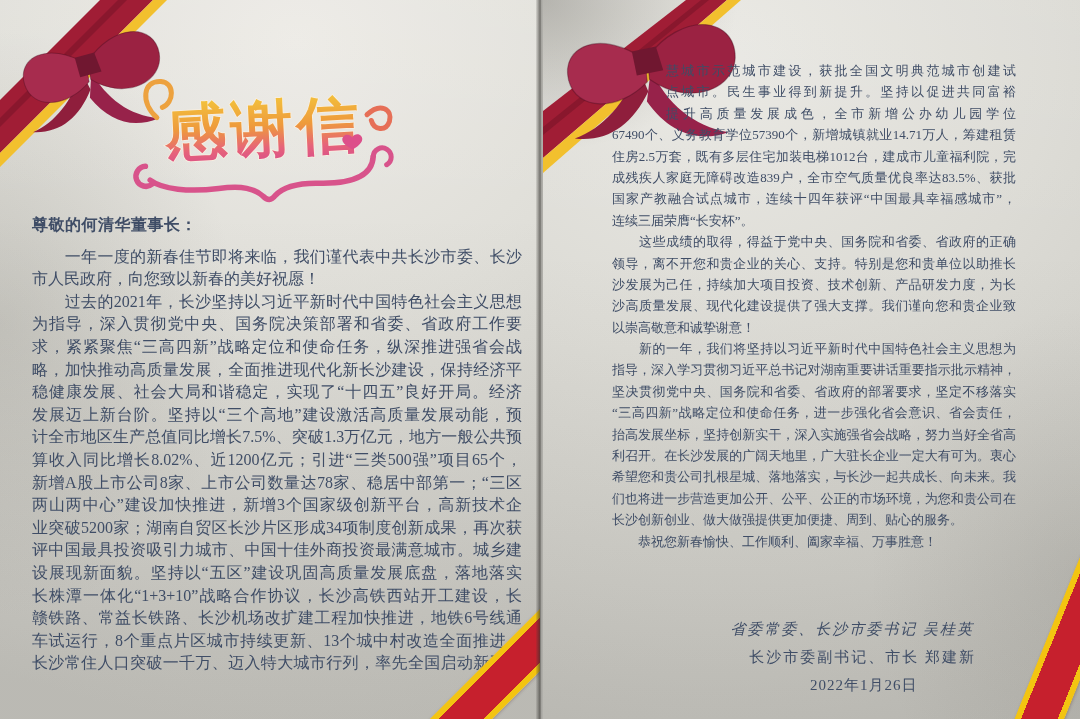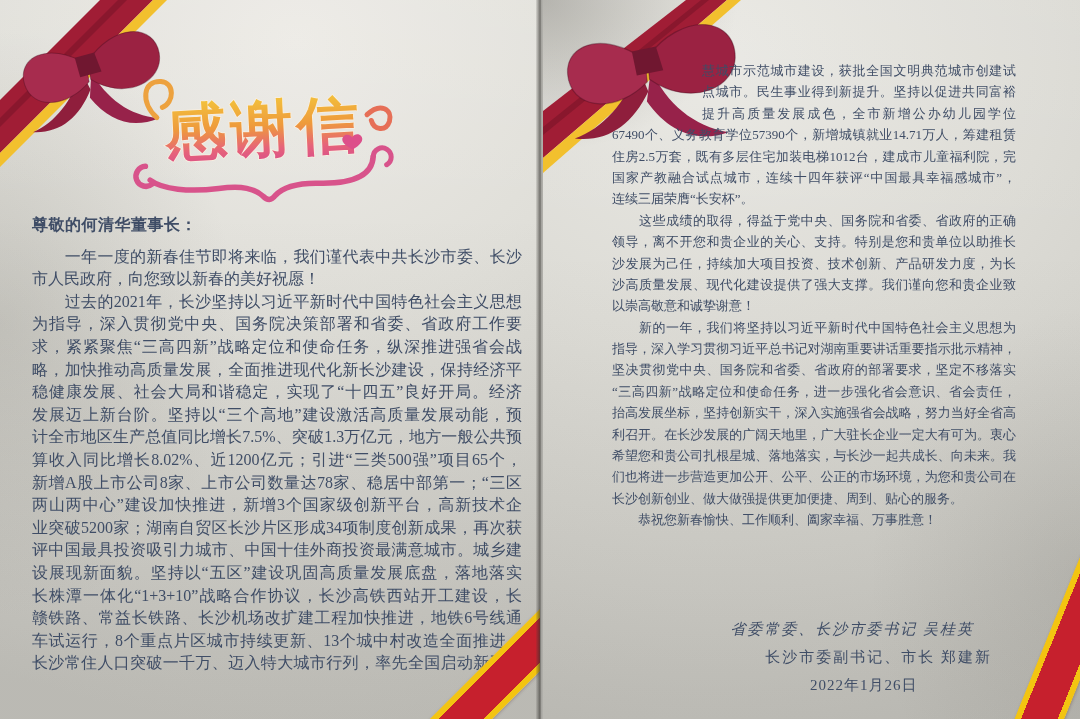--- a/index.html
+++ b/index.html
@@ -38,25 +38,25 @@
   .title-wrap{position:absolute;left:106px;top:56px;width:320px;height:160px;transform:rotate(-3deg);}
   
   .text-block{position:absolute;color:#3f4d66;}
   .left-block{left:32px;top:214px;width:490px;font-size:16px;}
   .left-block .line{height:22.6px;line-height:22.6px;}
   .right-block{left:69px;top:60px;width:404px;font-size:13px;}
   .right-block .line{height:21.4px;line-height:21.4px;}
   .line{white-space:normal;overflow:visible;}
   .jl{text-align:justify;text-align-last:justify;}
   .end{text-align:center;text-align-last:left;}
-  .wrap1{margin-left:90px;}
+  .wrap1{margin-left:54px;}
   .greeting{font-weight:bold;margin-bottom:9px;letter-spacing:.5px;}
   .sig{position:absolute;color:#3f4d66;font-size:15px;letter-spacing:2px;white-space:nowrap;}
   .sig1{top:620px;right:106px;font-style:italic;}
-  .sig2{top:648px;right:88px;}
+  .sig2{top:648px;right:104px;}
   .date{position:absolute;top:676px;left:267px;width:160px;text-align:left;color:#3f4d66;font-size:15px;letter-spacing:1px;}
 </style>
 </head>
 <body>
 
 <div class="board">
 
   <section class="page page-left">
 
     <svg class="ribbon" width="240" height="200" viewBox="0 0 240 200">
@@ -134,20 +134,21 @@
         <path d="M-10,-8 L10,-10 L14,10 L-8,12 Z" fill="#701730"></path>
       </g>
     </svg>
 
     <div class="text-block right-block">
       <div class="line jl wrap1">慧城市示范城市建设，获批全国文明典范城市创建试</div>
       <div class="line jl wrap1">点城市。民生事业得到新提升。坚持以促进共同富裕</div>
       <div class="line jl wrap1">提升高质量发展成色，全市新增公办幼儿园学位</div>
       <div class="line jl">67490个、义务教育学位57390个，新增城镇就业14.71万人，筹建租赁</div>
       <div class="line jl">住房2.5万套，既有多层住宅加装电梯1012台，建成市儿童福利院，完</div>
+      <div class="line jl">成残疾人家庭无障碍改造839户，全市空气质量优良率达83.5%、获批</div>
       <div class="line jl">国家产教融合试点城市，连续十四年获评“中国最具幸福感城市”，</div>
       <div class="line end">连续三届荣膺“长安杯”。</div>
       <div class="line jl">　　这些成绩的取得，得益于党中央、国务院和省委、省政府的正确</div>
       <div class="line jl">领导，离不开您和贵企业的关心、支持。特别是您和贵单位以助推长</div>
       <div class="line jl">沙发展为己任，持续加大项目投资、技术创新、产品研发力度，为长</div>
       <div class="line jl">沙高质量发展、现代化建设提供了强大支撑。我们谨向您和贵企业致</div>
       <div class="line end">以崇高敬意和诚挚谢意！</div>
       <div class="line jl">　　新的一年，我们将坚持以习近平新时代中国特色社会主义思想为</div>
       <div class="line jl">指导，深入学习贯彻习近平总书记对湖南重要讲话重要指示批示精神，</div>
       <div class="line jl">坚决贯彻党中央、国务院和省委、省政府的部署要求，坚定不移落实</div>

